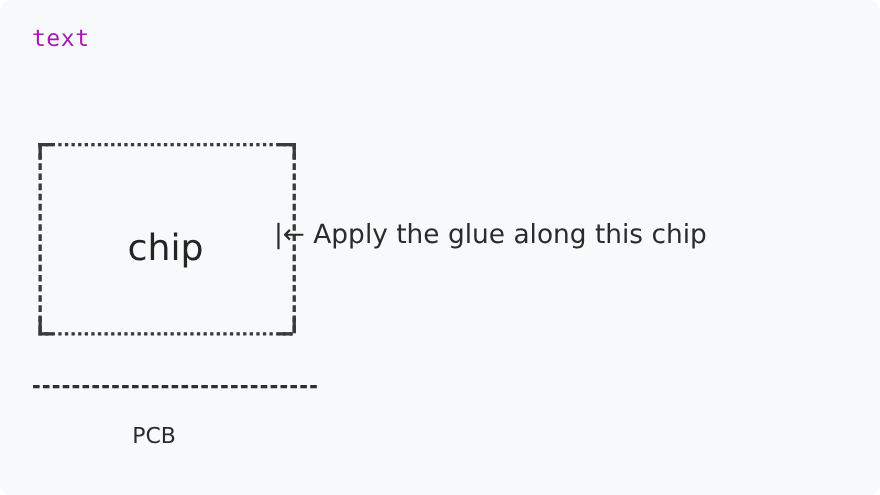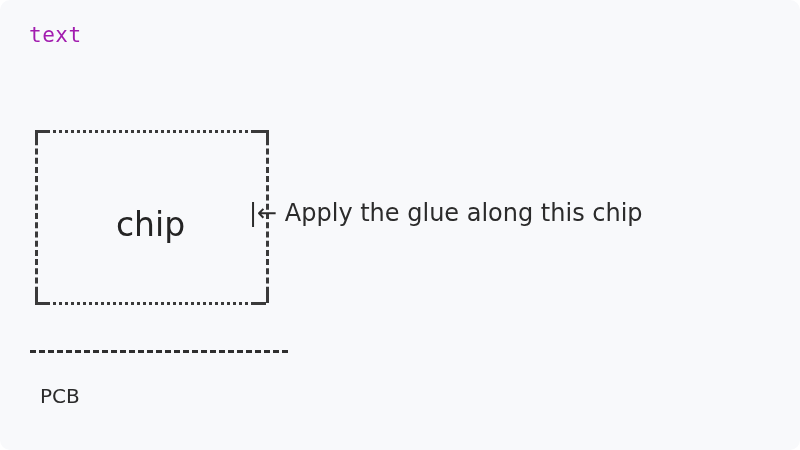--- a/index.html
+++ b/index.html
@@ -99,20 +99,21 @@
     top: 350px;
     width: 258px;
     height: 0;
     border-top: 3px dashed #2f2f2f;
   }
   #pcb-label {
     position: absolute;
     left: 40px;
     top: 383px;
     width: 200px;
+    text-align: center;
     font-family: "DejaVu Sans", sans-serif;
     font-size: 20px;
     line-height: 26px;
     color: #2b2b2b;
     white-space: pre;
   }
 </style>
 </head>
 <body>
 

